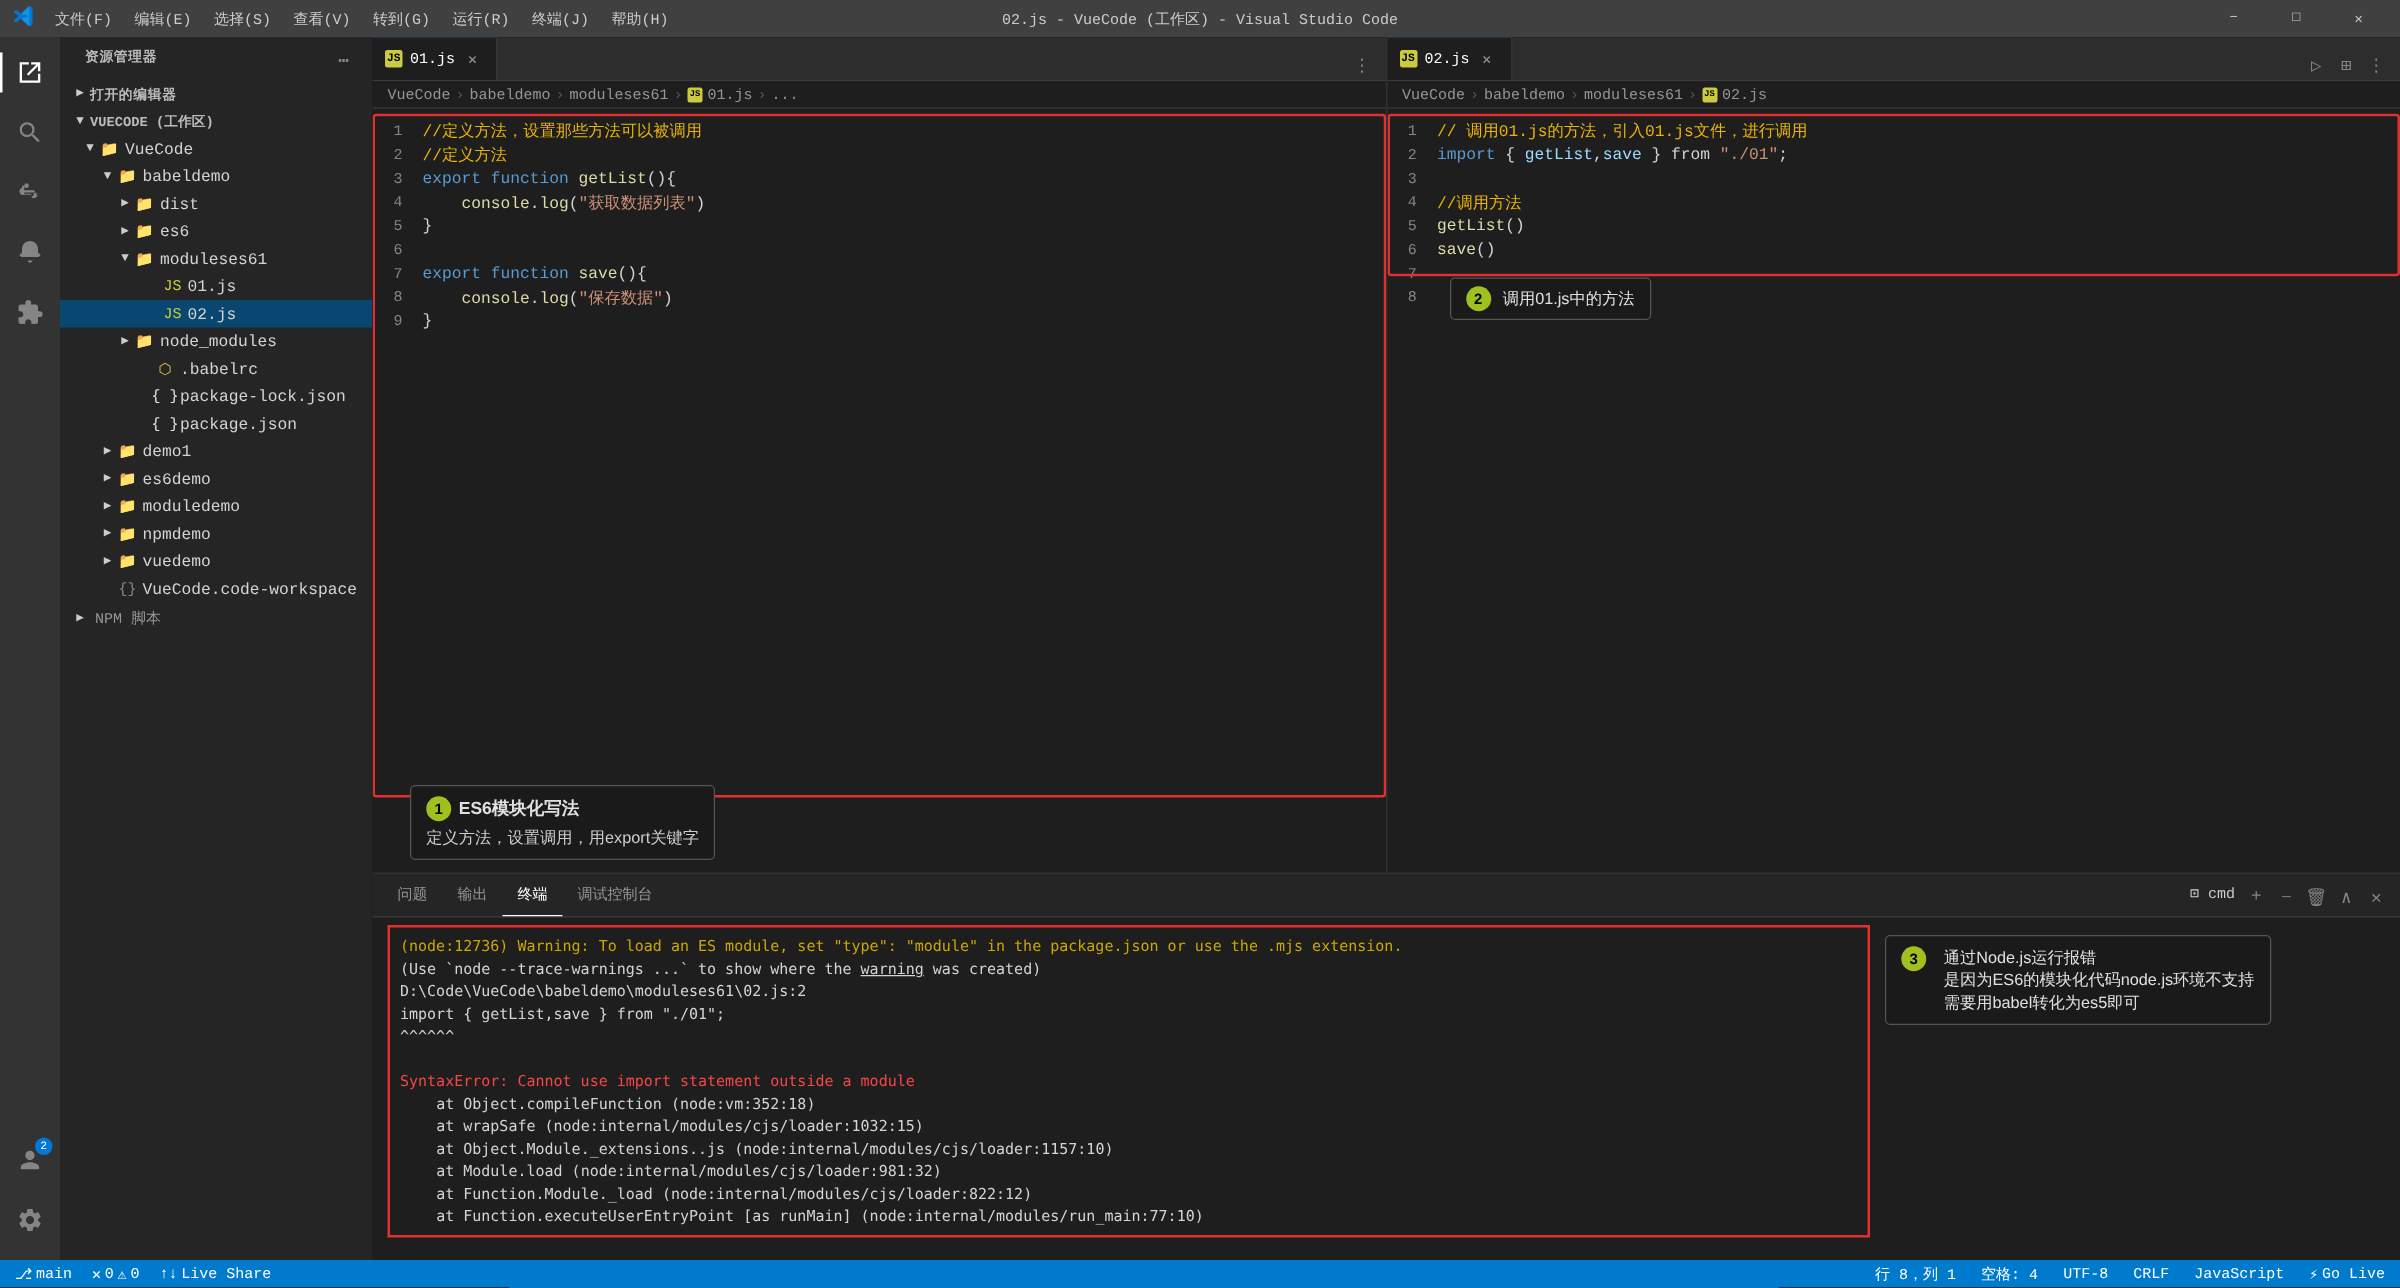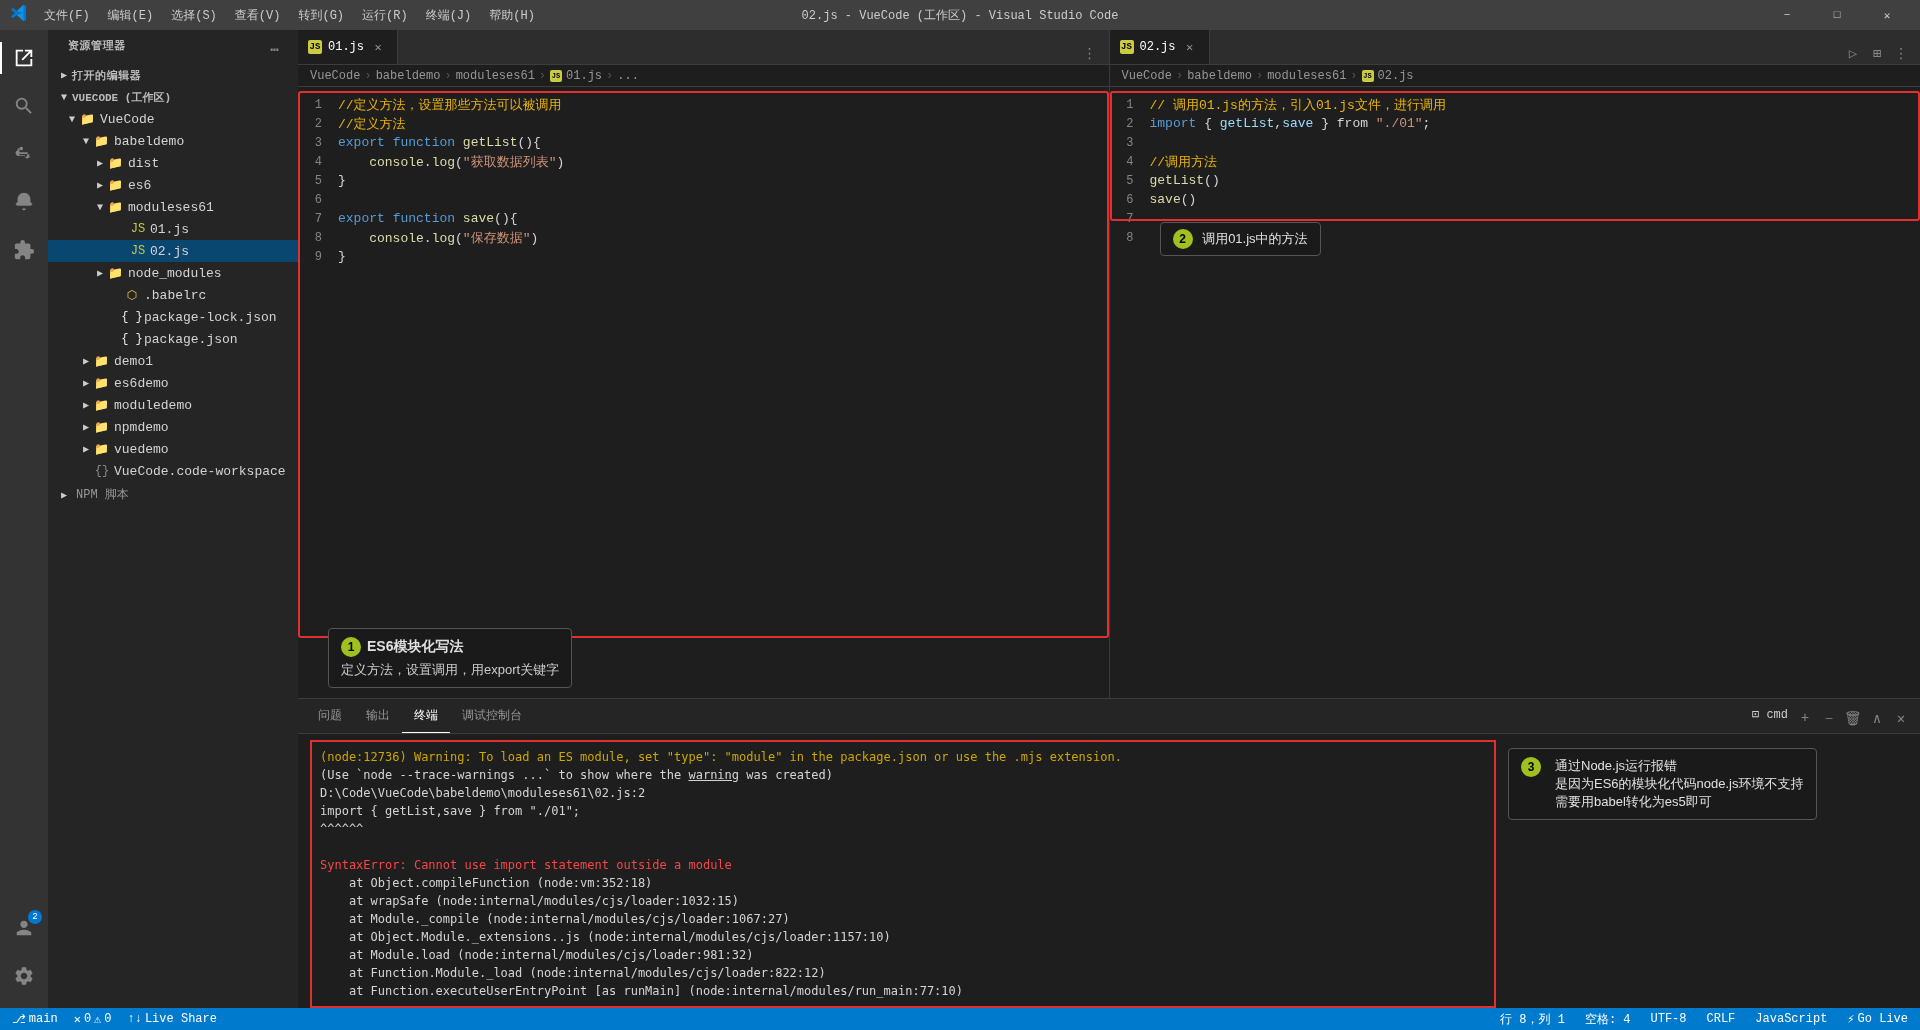--- a/index.html
+++ b/index.html
@@ -897,21 +897,20 @@
           <div style="position:relative; border: 2px solid #e03030; padding: 6px 8px; margin-top:2px;">
             <div class="terminal-line terminal-warning">(node:12736) Warning: To load an ES module, set "type": "module" in the package.json or use the .mjs extension.</div>
             <div class="terminal-line">(Use `node --trace-warnings ...` to show where the <span class="terminal-underline">warning</span> was created)</div>
             <div class="terminal-line">D:\Code\VueCode\babeldemo\moduleses61\02.js:2</div>
             <div class="terminal-line">import { getList,save } from "./01";</div>
             <div class="terminal-line">^^^^^^</div>
             <div class="terminal-line"> </div>
             <div class="terminal-line terminal-error">SyntaxError: Cannot use import statement outside a module</div>
             <div class="terminal-line">    at Object.compileFunction (node:vm:352:18)</div>
             <div class="terminal-line">    at wrapSafe (node:internal/modules/cjs/loader:1032:15)</div>
-            <div class="terminal-line">    at Module._compile (node:internal/modules/cjs/loader:1067:27)</div>
             <div class="terminal-line">    at Object.Module._extensions..js (node:internal/modules/cjs/loader:1157:10)</div>
             <div class="terminal-line">    at Module.load (node:internal/modules/cjs/loader:981:32)</div>
             <div class="terminal-line">    at Function.Module._load (node:internal/modules/cjs/loader:822:12)</div>
             <div class="terminal-line">    at Function.executeUserEntryPoint [as runMain] (node:internal/modules/run_main:77:10)</div>
 
           </div>
 
         </div>
 
         <div class="terminal-right">

